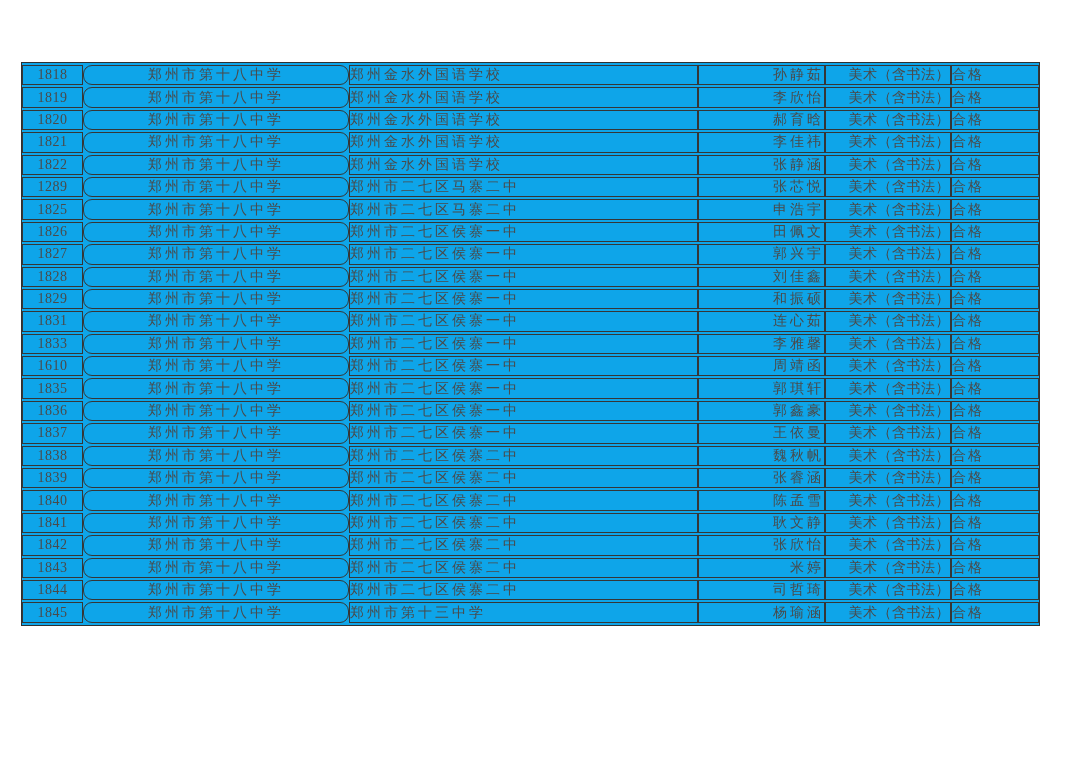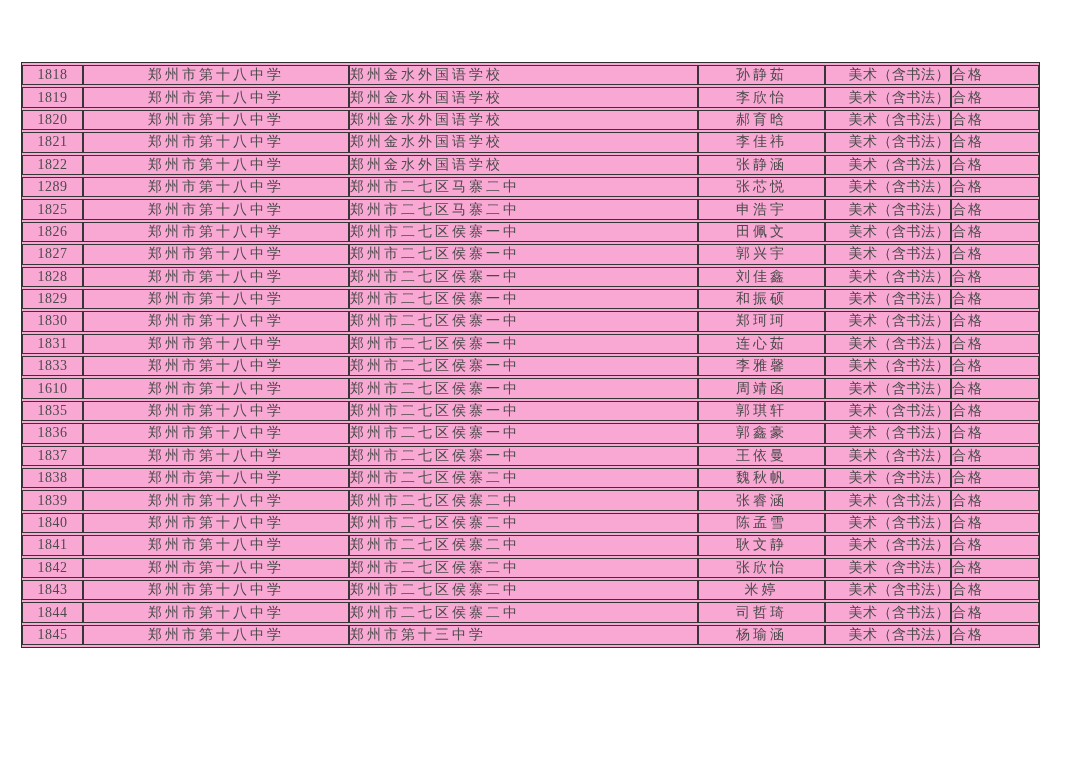--- a/index.html
+++ b/index.html
@@ -15,37 +15,37 @@
     overflow: hidden;
   }
   table.results {
     position: absolute;
     left: 21px;
     top: 62px;
     border-collapse: separate;
     border-spacing: 0 2px;      
     table-layout: fixed;
     border: 1px solid #303030;
-    background: #f9a8d4;
+    background: #0ea5e9;
   }
   table.results td {
     border: 1px solid #363636;
     height: 18.4px;
     padding: 0;
     font-size: 14px;
     line-height: 18px;
     color: #4a4a4a;
     white-space: nowrap;
     overflow: hidden;
     vertical-align: middle;
   }
   td.col-serial  { width: 59px;  text-align: center; letter-spacing: 0.5px; }
-  td.col-school  { width: 264px; text-align: center; letter-spacing: 3px; }
+  td.col-school  { width: 264px; text-align: center; letter-spacing: 3px; border-radius: 9px; }
   td.col-origin  { width: 347px; text-align: left; padding-left: 4px; letter-spacing: 3px; }
-  td.col-name    { width: 125px; text-align: center; letter-spacing: 3px; }
+  td.col-name    { width: 125px; text-align: right; letter-spacing: 3px; }
   td.col-subject { width: 124px; text-align: right; padding-left: 2px; letter-spacing: 0.5px; }
   td.col-result  { width: 86px;  text-align: left; letter-spacing: 2px; }
 </style>
 </head>
 <body>
 
 <div class="page">
   <table class="results">
     <colgroup>
       <col style="width:59px">
@@ -138,28 +138,20 @@
         </tr>
         <tr>
           <td class="col-serial">1829</td>
           <td class="col-school">郑州市第十八中学</td>
           <td class="col-origin">郑州市二七区侯寨一中</td>
           <td class="col-name">和振硕</td>
           <td class="col-subject">美术（含书法）</td>
           <td class="col-result">合格</td>
         </tr>
         <tr>
-          <td class="col-serial">1830</td>
-          <td class="col-school">郑州市第十八中学</td>
-          <td class="col-origin">郑州市二七区侯寨一中</td>
-          <td class="col-name">郑珂珂</td>
-          <td class="col-subject">美术（含书法）</td>
-          <td class="col-result">合格</td>
-        </tr>
-        <tr>
           <td class="col-serial">1831</td>
           <td class="col-school">郑州市第十八中学</td>
           <td class="col-origin">郑州市二七区侯寨一中</td>
           <td class="col-name">连心茹</td>
           <td class="col-subject">美术（含书法）</td>
           <td class="col-result">合格</td>
         </tr>
         <tr>
           <td class="col-serial">1833</td>
           <td class="col-school">郑州市第十八中学</td>

